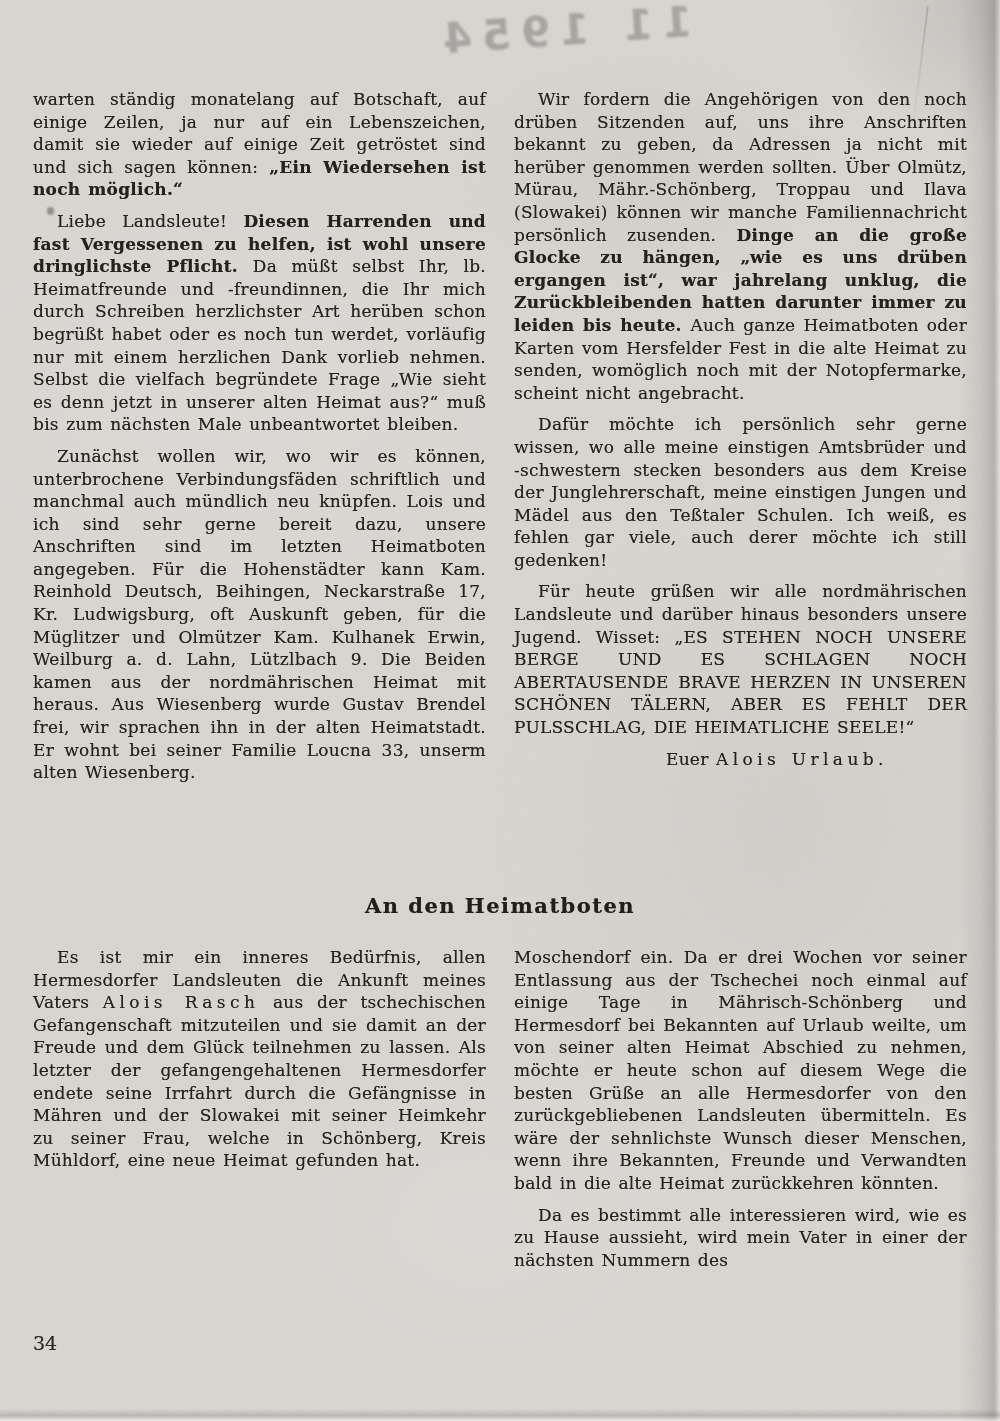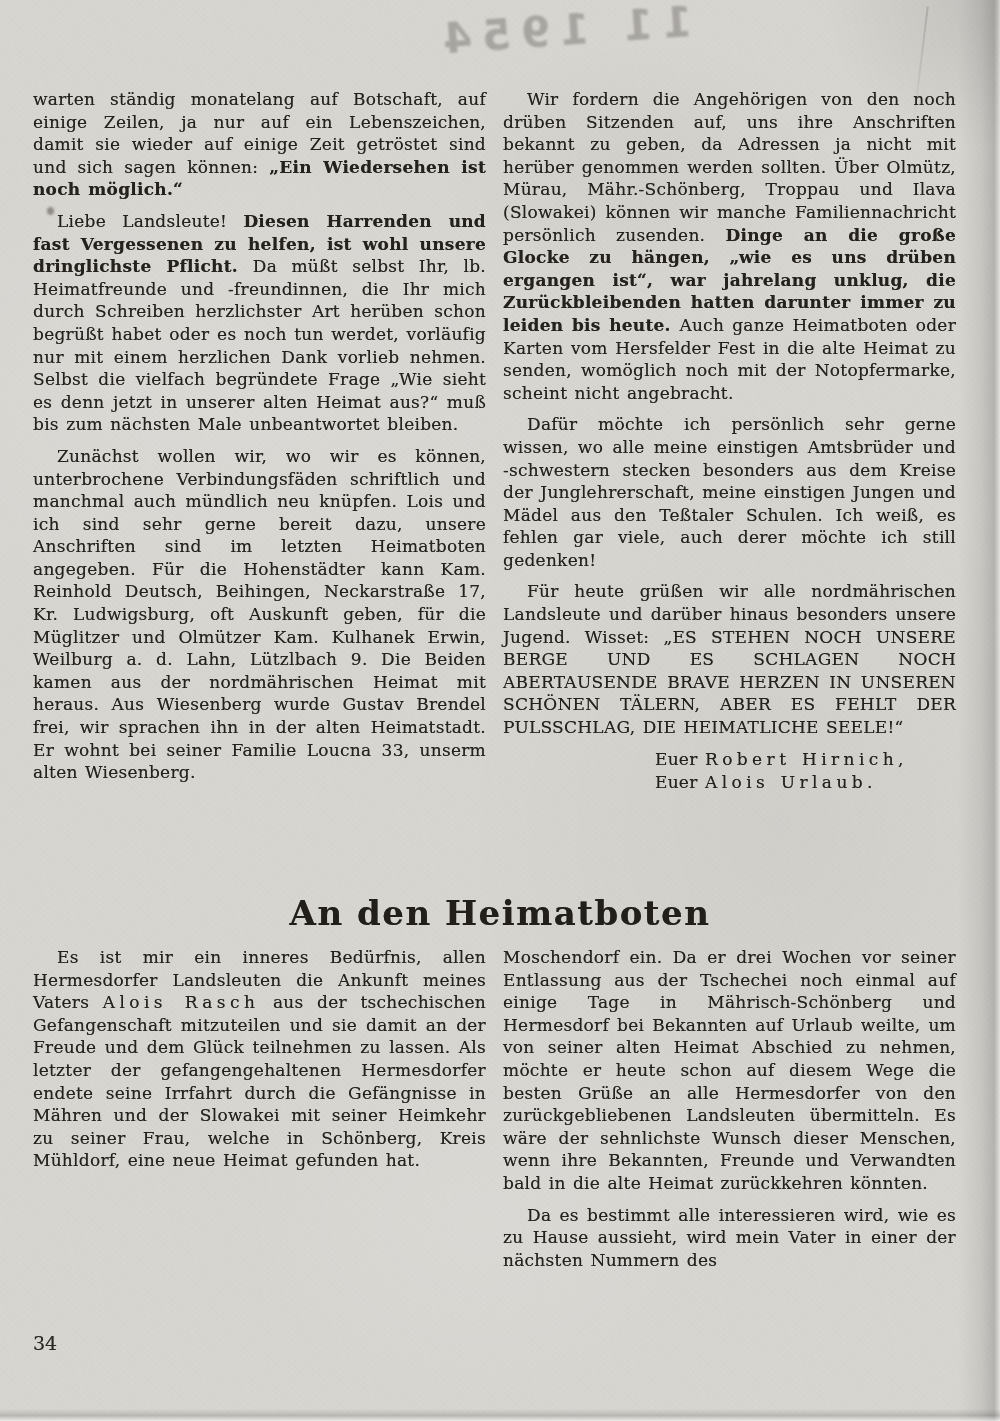--- a/index.html
+++ b/index.html
@@ -58,21 +58,21 @@
     letter-spacing: 10px;
     color: rgba(75,73,70,0.34);
     transform: scaleX(-1) rotate(4deg);
     filter: blur(1.1px);
     white-space: nowrap;
     user-select: none;
   }
   
   .columns {
     position: absolute; left: 33px; width: 934px;
-    display: flex; gap: 17px;
+    display: flex; gap: 28px;
   }
   .columns.top { top: 88px; }
   .columns.bottom { top: 946px; }
   .column { width: 453px; }
   .para {
     margin: 0 0 9px 0;
     font-size: 17px;
     line-height: 22.6px;
     text-align: justify;
     color: #25221e;
@@ -86,21 +86,21 @@
     text-align: left;
     padding-left: 152px;
     margin-bottom: 0;
     line-height: 23.5px;
   }
   .seg-bold { font-weight: bold; }
   .seg-spaced { letter-spacing: 0.26em; }
   .heading {
     position: absolute; left: 33px; top: 893px; width: 934px;
     text-align: center;
-    font-size: 34px;
+    font-size: 21px;
     font-weight: bold;
     letter-spacing: 1.5px;
     color: #221f1b;
     text-shadow: 0 0 0.5px rgba(34,31,27,0.6);
   }
   .page-number {
     position: absolute; left: 33px; top: 1332px;
     font-size: 19px;
     color: #2a2723;
     text-shadow: 0 0 0.4px rgba(42,39,35,0.5);
@@ -121,21 +121,20 @@
   <div class="columns top">
     <div class="column">
         <p class="para"><span>warten ständig monatelang auf Botschaft, auf einige Zeilen, ja nur auf ein Lebenszeichen, damit sie wieder auf einige Zeit getröstet sind und sich sagen können: </span><span class="seg-bold">„Ein Wiedersehen ist noch möglich.“</span></p>
         <p class="para indent"><span>Liebe Landsleute! </span><span class="seg-bold">Diesen Harrenden und fast Vergessenen zu helfen, ist wohl unsere dringlichste Pflicht. </span><span>Da müßt selbst Ihr, lb. Heimatfreunde und -freundinnen, die Ihr mich durch Schreiben herzlichster Art herüben schon begrüßt habet oder es noch tun werdet, vorläufig nur mit einem herzlichen Dank vorlieb nehmen. Selbst die vielfach begründete Frage „Wie sieht es denn jetzt in unserer alten Heimat aus?“ muß bis zum nächsten Male unbeantwortet bleiben.</span></p>
         <p class="para indent"><span>Zunächst wollen wir, wo wir es können, unterbrochene Verbindungsfäden schriftlich und manchmal auch mündlich neu knüpfen. Lois und ich sind sehr gerne bereit dazu, unsere Anschriften sind im letzten Heimatboten angegeben. Für die Hohenstädter kann Kam. Reinhold Deutsch, Beihingen, Neckarstraße 17, Kr. Ludwigsburg, oft Auskunft geben, für die Müglitzer und Olmützer Kam. Kulhanek Erwin, Weilburg a. d. Lahn, Lützlbach 9. Die Beiden kamen aus der nordmährischen Heimat mit heraus. Aus Wiesenberg wurde Gustav Brendel frei, wir sprachen ihn in der alten Heimatstadt. Er wohnt bei seiner Familie Loucna 33, unserm alten Wiesenberg.</span></p>
       </div>
     <div class="column">
         <p class="para indent"><span>Wir fordern die Angehörigen von den noch drüben Sitzenden auf, uns ihre Anschriften bekannt zu geben, da Adressen ja nicht mit herüber genommen werden sollten. Über Olmütz, Mürau, Mähr.-Schönberg, Troppau und Ilava (Slowakei) können wir manche Familiennachricht persönlich zusenden. </span><span class="seg-bold">Dinge an die große Glocke zu hängen, „wie es uns drüben ergangen ist“, war jahrelang unklug, die Zurückbleibenden hatten darunter immer zu leiden bis heute. </span><span>Auch ganze Heimatboten oder Karten vom Hersfelder Fest in die alte Heimat zu senden, womöglich noch mit der Notopfermarke, scheint nicht angebracht.</span></p>
         <p class="para indent"><span>Dafür möchte ich persönlich sehr gerne wissen, wo alle meine einstigen Amtsbrüder und -schwestern stecken besonders aus dem Kreise der Junglehrerschaft, meine einstigen Jungen und Mädel aus den Teßtaler Schulen. Ich weiß, es fehlen gar viele, auch derer möchte ich still gedenken!</span></p>
         <p class="para indent"><span>Für heute grüßen wir alle nordmährischen Landsleute und darüber hinaus besonders unsere Jugend. Wisset: „ES STEHEN NOCH UNSERE BERGE UND ES SCHLAGEN NOCH ABERTAUSENDE BRAVE HERZEN IN UNSEREN SCHÖNEN TÄLERN, ABER ES FEHLT DER PULSSCHLAG, DIE HEIMATLICHE SEELE!“</span></p>
-        <p class="para signature"><span>Euer </span><span class="seg-spaced">Robert Hirnich,</span></p>
         <p class="para signature"><span>Euer </span><span class="seg-spaced">Alois Urlaub.</span></p>
       </div>
   </div>
 
   <div class="heading">An den Heimatboten</div>
 
   <div class="columns bottom">
     <div class="column">
         <p class="para indent"><span>Es ist mir ein inneres Bedürfnis, allen Hermesdorfer Landsleuten die Ankunft meines Vaters </span><span class="seg-spaced">Alois Rasch</span><span> aus der tschechischen Gefangenschaft mitzuteilen und sie damit an der Freude und dem Glück teilnehmen zu lassen. Als letzter der gefangengehaltenen Hermesdorfer endete seine Irrfahrt durch die Gefängnisse in Mähren und der Slowakei mit seiner Heimkehr zu seiner Frau, welche in Schönberg, Kreis Mühldorf, eine neue Heimat gefunden hat.</span></p>
       </div>

